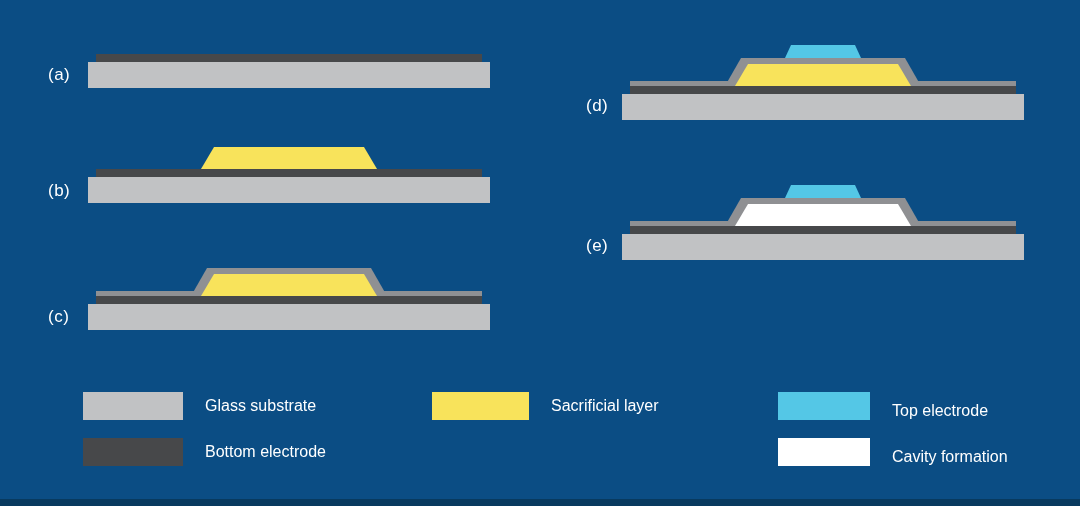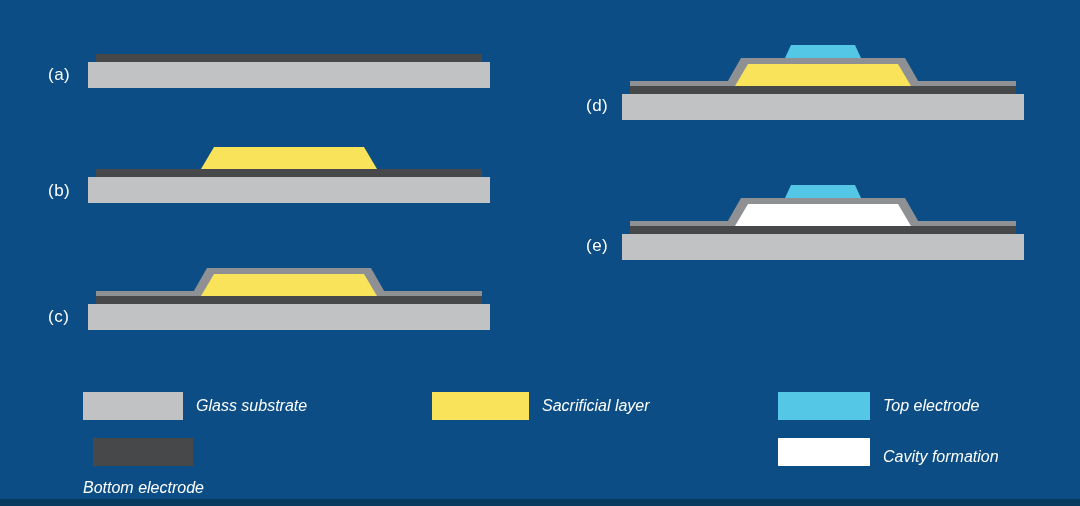--- a/index.html
+++ b/index.html
@@ -54,22 +54,21 @@
   .top-trap {
     position: absolute; bottom: 62px; left: calc(50% - 38px);
     width: 76px; height: 13px;
     background: var(--electrode-top, #54c7e6);
     clip-path: polygon(6px 0, calc(100% - 6px) 0, 100% 100%, 0 100%);
   }
   .legend-item {
     position: absolute;
     display: flex;
     align-items: center;
-    gap: 13px;
-    font-style: italic;
+    gap: 22px;
   }
   .swatch { width: 100px; height: 28px; flex: 0 0 auto; }
   .sw-glass      { background: var(--glass, #c1c2c4); }
   .sw-belectrode { background: var(--electrode-bottom, #47484a); }
   .sw-sacrificial{ background: var(--sacrificial, #f8e35b); width: 97px; }
   .sw-membrane   { background: var(--membrane, #8f9093); width: 97px; }
   .sw-telectrode { background: var(--electrode-top, #54c7e6); width: 92px; }
   .sw-cavity     { background: var(--cavity, #ffffff); width: 92px; }
   .legend-text {
     color: var(--text, #ffffff);
@@ -126,29 +125,29 @@
     <div class="mem-bar"></div>
     <div class="mem-trap"></div>
     <div class="cavity-trap"></div>
     <div class="top-trap"></div>
   </div>
 
   <div class="legend-item" style="left:83px; top:392px;">
     <div class="swatch sw-glass"></div>
     <span class="legend-text">Glass substrate</span>
   </div>
-  <div class="legend-item" style="left:83px; top:438px;flex-direction:column;">
+  <div class="legend-item" style="left:83px; top:438px;">
     <div class="swatch sw-belectrode"></div>
     <span class="legend-text">Bottom electrode</span>
   </div>
   <div class="legend-item" style="left:432px; top:392px;">
     <div class="swatch sw-sacrificial"></div>
     <span class="legend-text">Sacrificial layer</span>
   </div>
-  <div class="legend-item" style="left:778px; top:392px;">
+  <div class="legend-item" style="left:778px; top:392px;align-items:flex-end;">
     <div class="swatch sw-telectrode"></div>
     <span class="legend-text">Top electrode</span>
   </div>
   <div class="legend-item" style="left:778px; top:438px;align-items:flex-end;">
     <div class="swatch sw-cavity"></div>
     <span class="legend-text">Cavity formation</span>
   </div>
 
   <div class="footer-strip"></div>
 </div>

